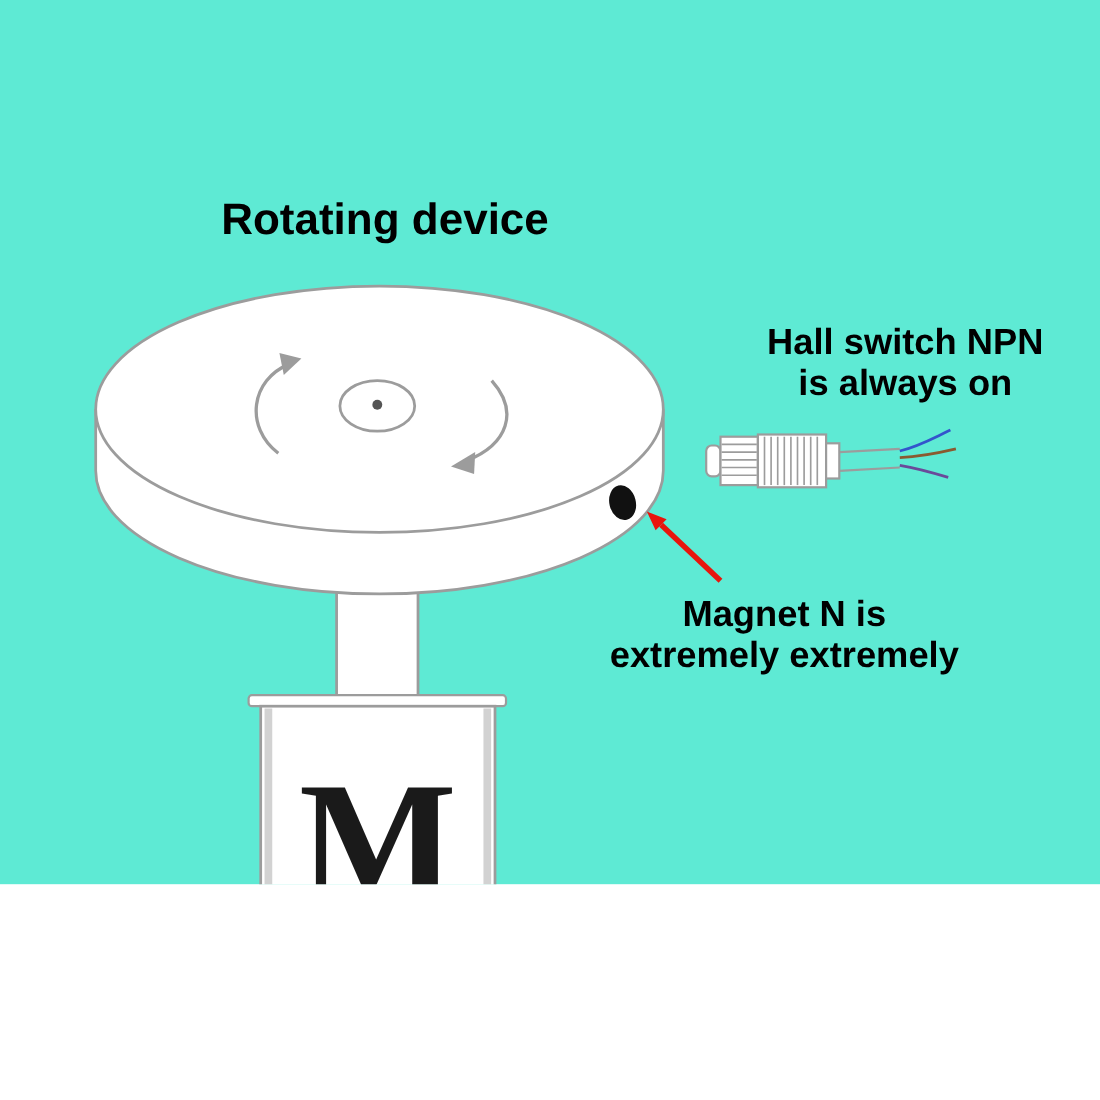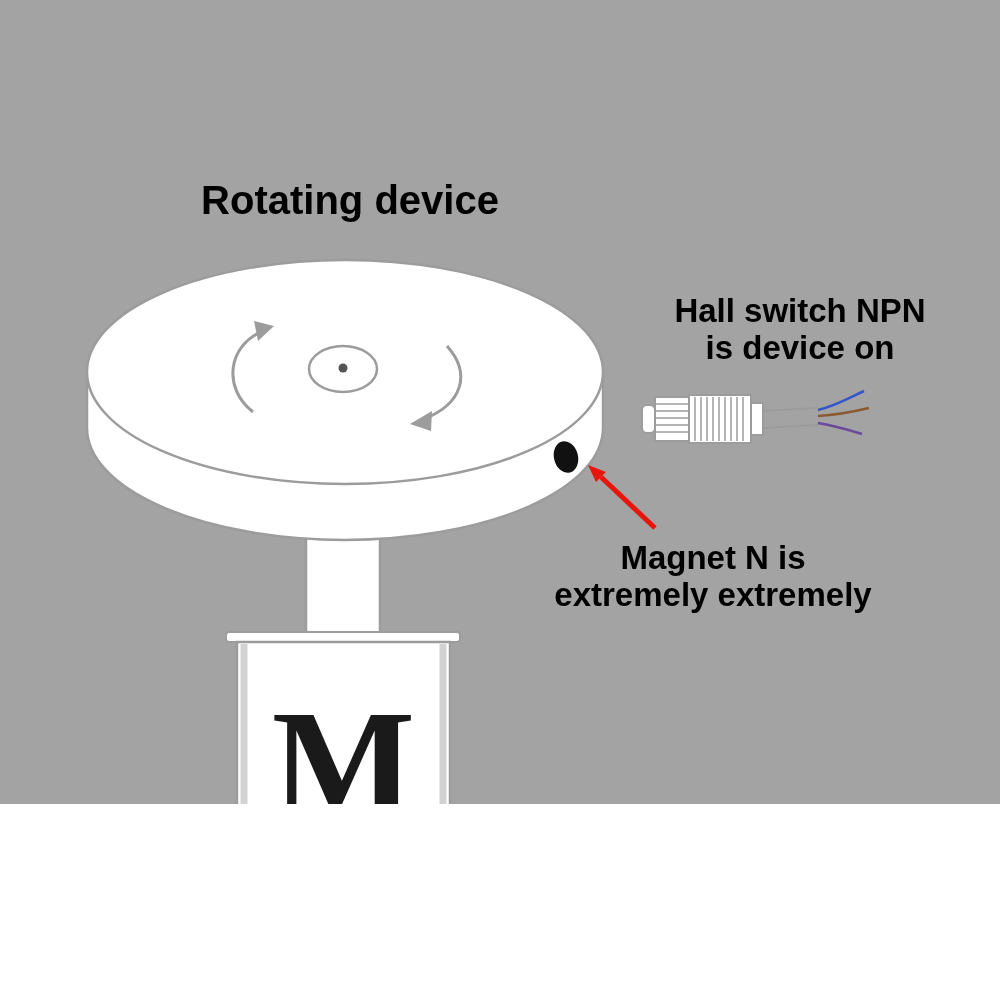--- a/index.html
+++ b/index.html
@@ -5,21 +5,21 @@
   html, body {
     margin: 0;
     padding: 0;
     background: #ffffff;
     font-family: "Liberation Sans", sans-serif;
   }
   #canvas {
     position: relative;
     width: 1000px;
     height: 804px;
-    background: #a3a3a3;
+    background: #5eead4;
     overflow: hidden;
   }
   #diagram-svg {
     position: absolute;
     left: 0;
     top: 0;
   }
   .label {
     position: absolute;
     color: #000000;
@@ -28,21 +28,21 @@
     line-height: 1.12;
     white-space: nowrap;
   }
   #title-label {
     left: 150px;
     top: 178px;
     width: 400px;
     font-size: 40px;
   }
   #hall-label {
-    left: 628px;
+    left: 651px;
     top: 293px;
     width: 344px;
     font-size: 33px;
   }
   #magnet-label {
     left: 520px;
     top: 540px;
     width: 386px;
     font-size: 33px;
   }
@@ -136,21 +136,21 @@
     <g>
       <line x1="655" y1="528" x2="601" y2="477" stroke="#e8150d" stroke-width="5"></line>
       <polygon points="588,465 606,472 596,482" fill="#e8150d"></polygon>
     </g>
   </svg>
 
   <div class="label" id="title-label">Rotating device</div>
 
   <div class="label" id="hall-label">
     <div>Hall switch NPN</div>
-    <div>is device on</div>
+    <div>is always on</div>
   </div>
 
   <div class="label" id="magnet-label">
     <div>Magnet N is</div>
     <div>extremely extremely</div>
   </div>
 
   <div id="motor-letter">M</div>
 
 </div>

